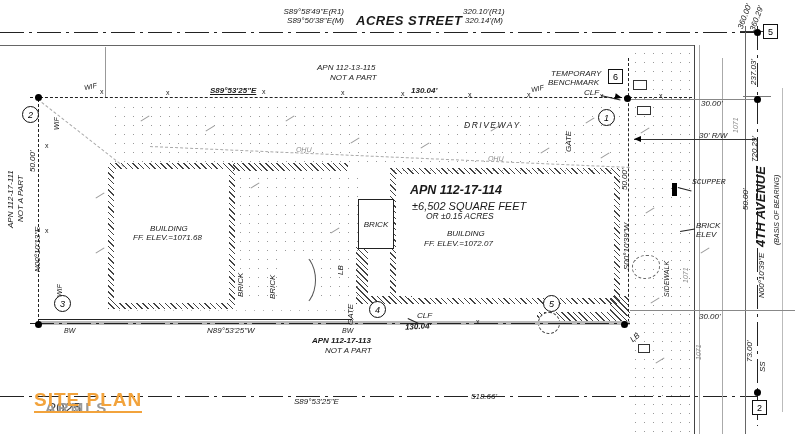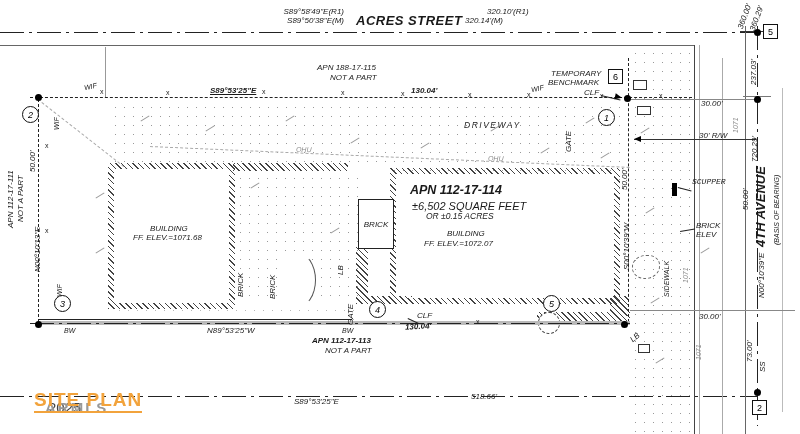--- a/index.html
+++ b/index.html
@@ -116,24 +116,24 @@
   <div class="pt" style="left:54px;top:295px;">3</div>
   <div class="pt" style="left:369px;top:301px;">4</div>
   <div class="pt" style="left:543px;top:295px;">5</div>
   <div class="bpt" style="left:608px;top:69px;">6</div>
   <div class="bpt" style="left:763px;top:24px;">5</div>
   <div class="bpt" style="left:752px;top:400px;">2</div>
 
   <div class="t" style="left:258px;top:7px;width:86px;text-align:right;">S89°58'49"E(R1)</div>
   <div class="t" style="left:258px;top:16px;width:86px;text-align:right;">S89°50'38"E(M)</div>
   <div class="t big" style="left:356px;top:13px;">ACRES STREET</div>
-  <div class="t" style="left:463px;top:7px;margin-left:24px;">320.10'(R1)</div>
+  <div class="t" style="left:463px;top:7px;">320.10'(R1)</div>
   <div class="t" style="left:465px;top:16px;">320.14'(M)</div>
 
-  <div class="t" style="left:317px;top:63px;">APN 188-17-115</div>
+  <div class="t" style="left:317px;top:63px;">APN 112-13-115</div>
   <div class="t" style="left:330px;top:73px;">NOT A PART</div>
   <div class="t b" style="left:210px;top:86px;text-decoration:underline;">S89°53'25"E</div>
   <div class="t b" style="left:411px;top:86px;">130.04'</div>
   <div class="t sm" style="left:84px;top:83px;transform:rotate(-12deg);">WIF</div>
   <div class="t sm" style="left:531px;top:85px;transform:rotate(-12deg);">WIF</div>
   <div class="t sm v" style="left:52px;top:130px;">WIF</div>
   <div class="t sm v" style="left:55px;top:297px;">WIF</div>
 
   <div class="t v" style="left:6px;top:228px;">APN 112-17-111</div>
   <div class="t v" style="left:16px;top:222px;">NOT A PART</div>

